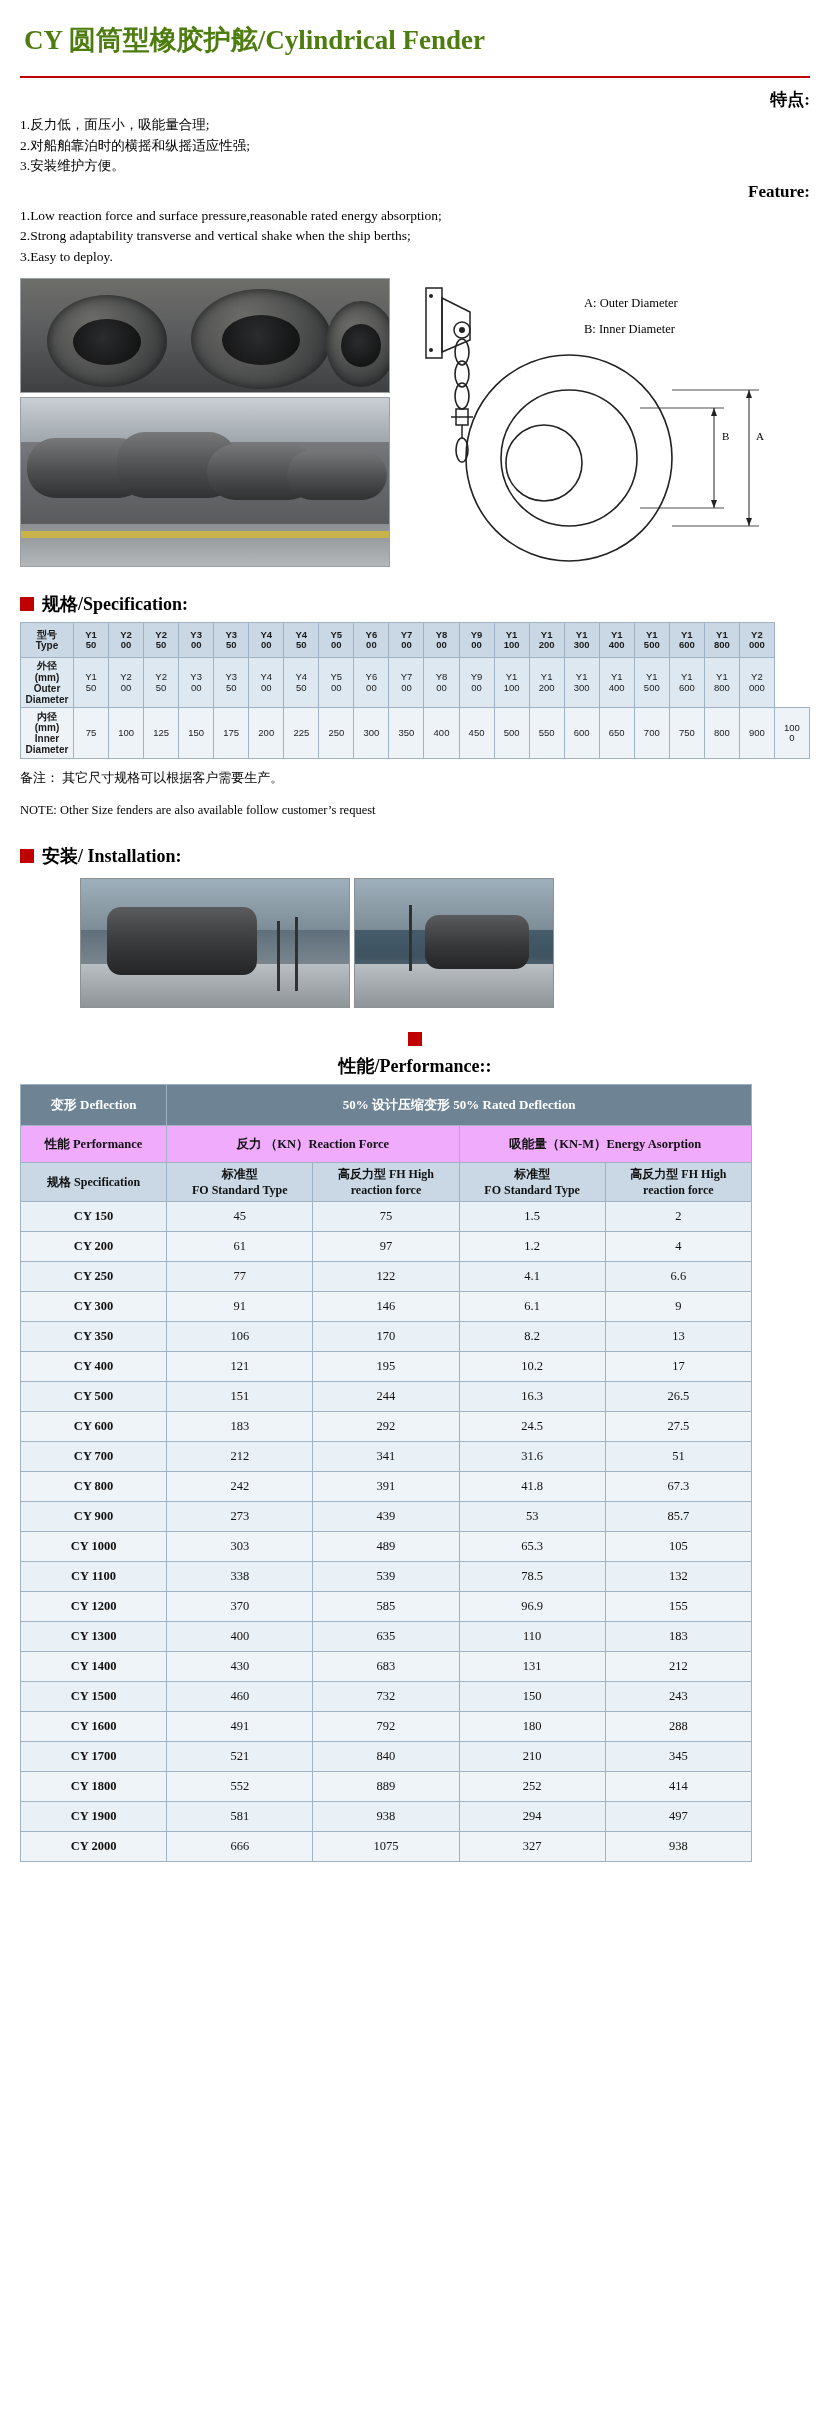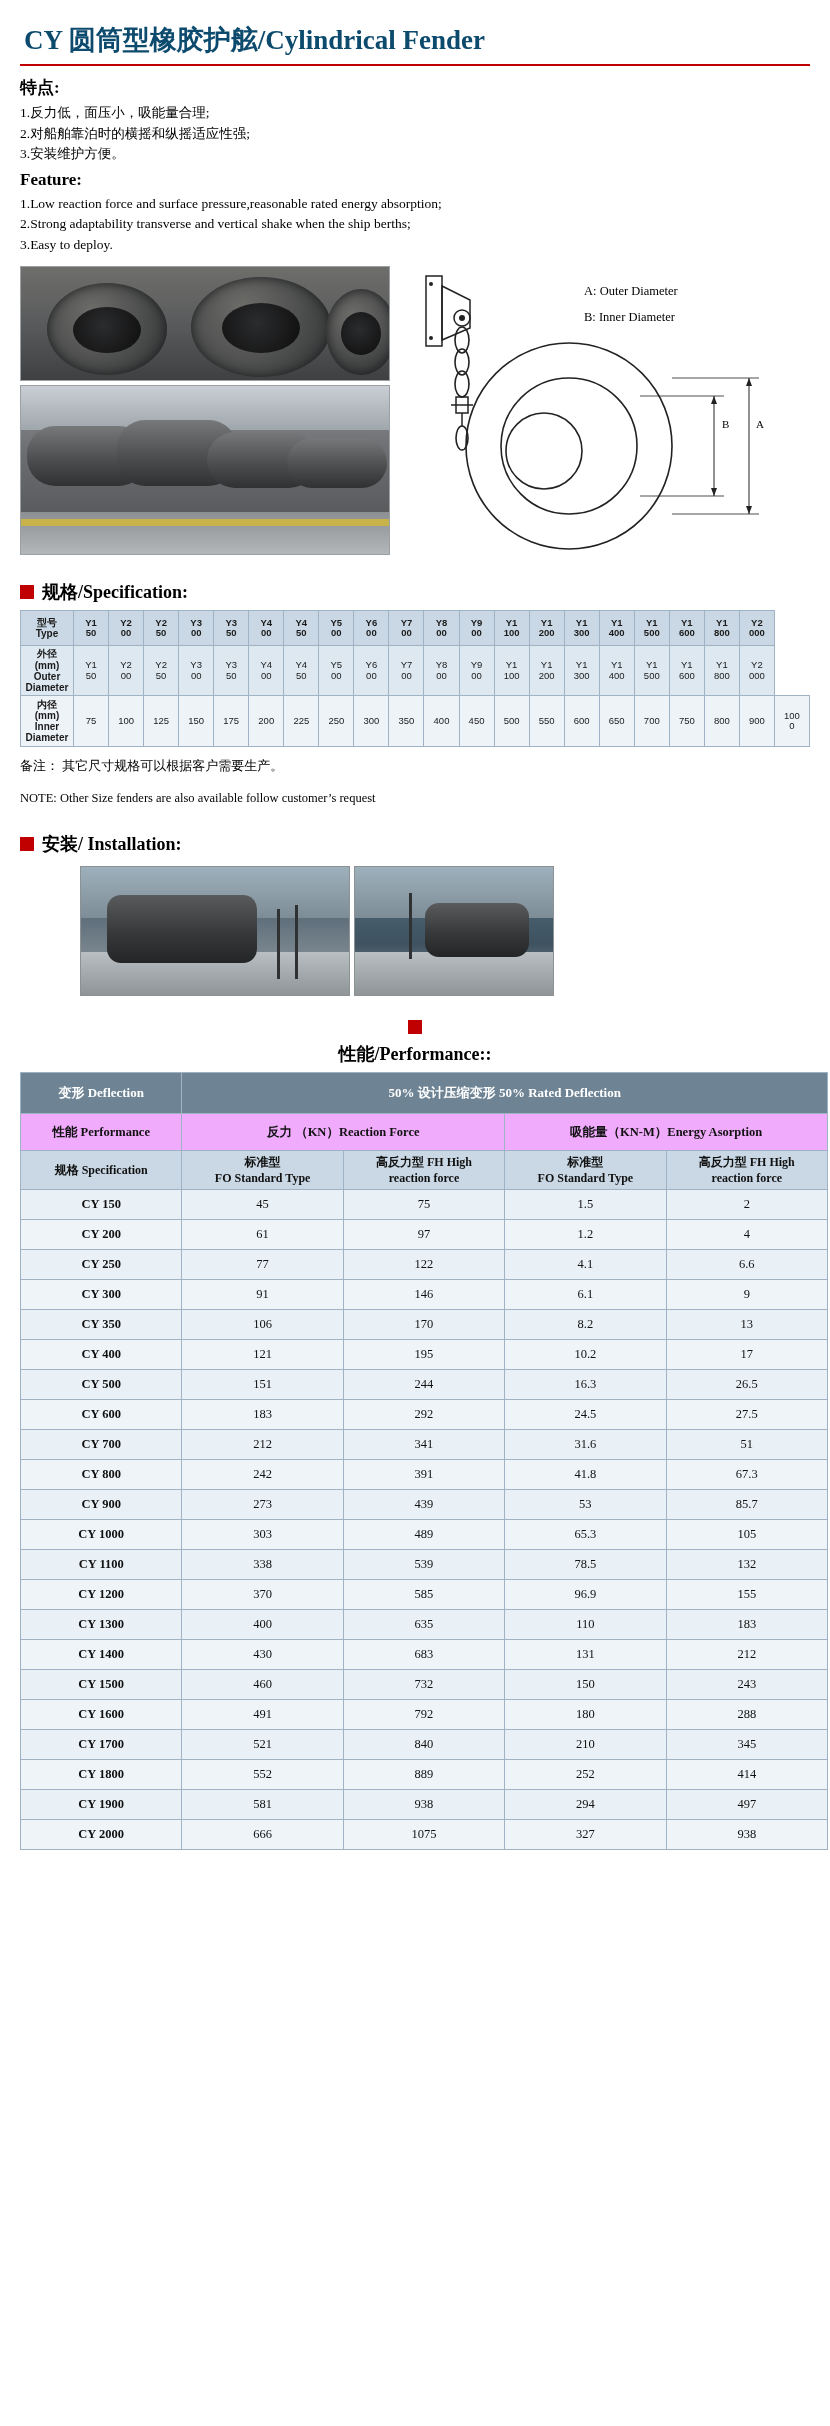--- a/index.html
+++ b/index.html
@@ -13,37 +13,38 @@
     width:830px;
     position:relative;
     padding:0;
     box-sizing:border-box;
   }
   .inner{
     padding:16px 20px 10px 20px;
   }
   
   .title{
-    color:#0c4a6e;
+    color:#4d7c0f;
     font-weight:bold;
     font-size:27px;
     font-family:"Liberation Serif", serif;
     letter-spacing:0px;
-    padding:6px 0 6px 4px;
+    padding:6px 0 18px 4px;
   }
   .title-rule{
     border-bottom:2px solid #c00000;
     margin:0 0 10px 0;
   }
   
   h2.sec{
     font-size:17px;
     font-weight:bold;
     margin:6px 0 4px 0;
     font-family:"Liberation Serif", serif;
+    text-align:right;
   }
   .line{
     font-size:13.5px;
     line-height:1.45;
     margin:1px 0;
   }
   
   .media{
     display:flex;
     gap:14px;
@@ -157,21 +158,21 @@
   .inst .drum{
     position:absolute;border-radius:14px;
     background:linear-gradient(180deg,#5a5b5c 0%,#38393a 55%,#242526 100%);
   }
   .inst .wall{position:absolute;left:0;top:0;width:100%;height:40%;background:linear-gradient(180deg,#9eb0bb 0%,#7d8d98 100%);}
   .inst .quay{position:absolute;left:0;bottom:0;width:100%;height:34%;background:linear-gradient(180deg,#b9bfc2 0%,#8e9497 100%);}
   .inst .chain{position:absolute;width:3px;background:#2f3132;}
   
   table.perf{
     border-collapse:collapse;
-    width:808px;
+    width:732px;
     table-layout:fixed;
     font-family:"Liberation Serif", serif;
   }
   table.perf td, table.perf th{
     border:1px solid #9fb3c4;
     text-align:center;
     vertical-align:middle;
     font-size:12.5px;
     padding:3px 2px;
     color:#111;

